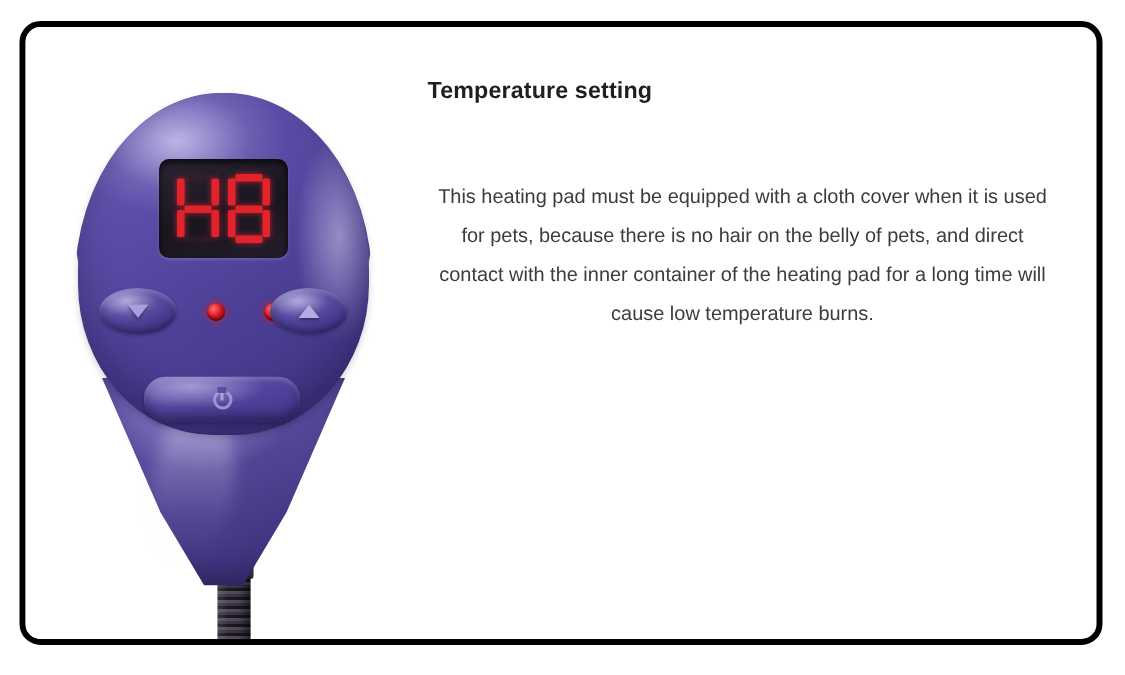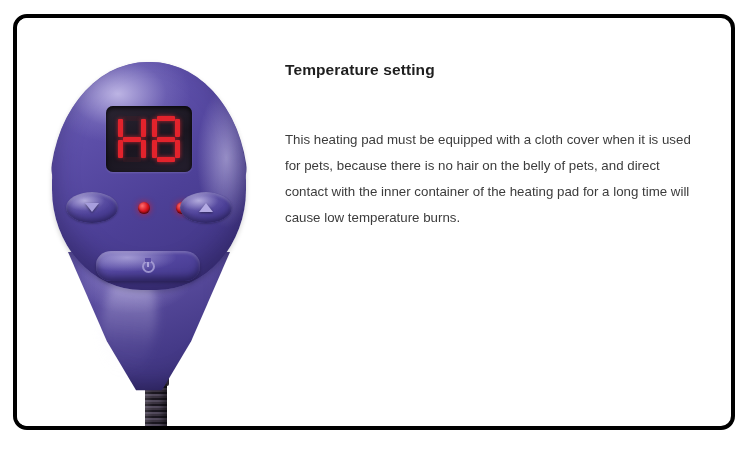--- a/index.html
+++ b/index.html
@@ -256,38 +256,37 @@
     background: linear-gradient(180deg, #5a4da4, #5a4da4);
   }
 
   
   .text-pane {
     position: absolute;
     left: 268px;
     top: 0px;
     right: 0px;
     bottom: 0px;
-    padding: 8px 26px 0 0;
+    padding: 20px 26px 0 0;
     box-sizing: border-box;
-    margin-top: 21px;
   }
   .heading {
     font-size: 15.5px;
     font-weight: bold;
     color: #1f1f1f;
     letter-spacing: .1px;
     margin: 14px 0 0 0;
   }
   .paragraph {
     margin: 48px 0 0 0;
     font-size: 13.3px;
     line-height: 26px;
     color: #3c3c3c;
     max-width: 430px;
-    text-align: left;
+    text-align: center;
   }
 </style>
 </head>
 <body>
 
 <div id="root">
   <div class="frame">
 
     <div class="photo-pane">
 

